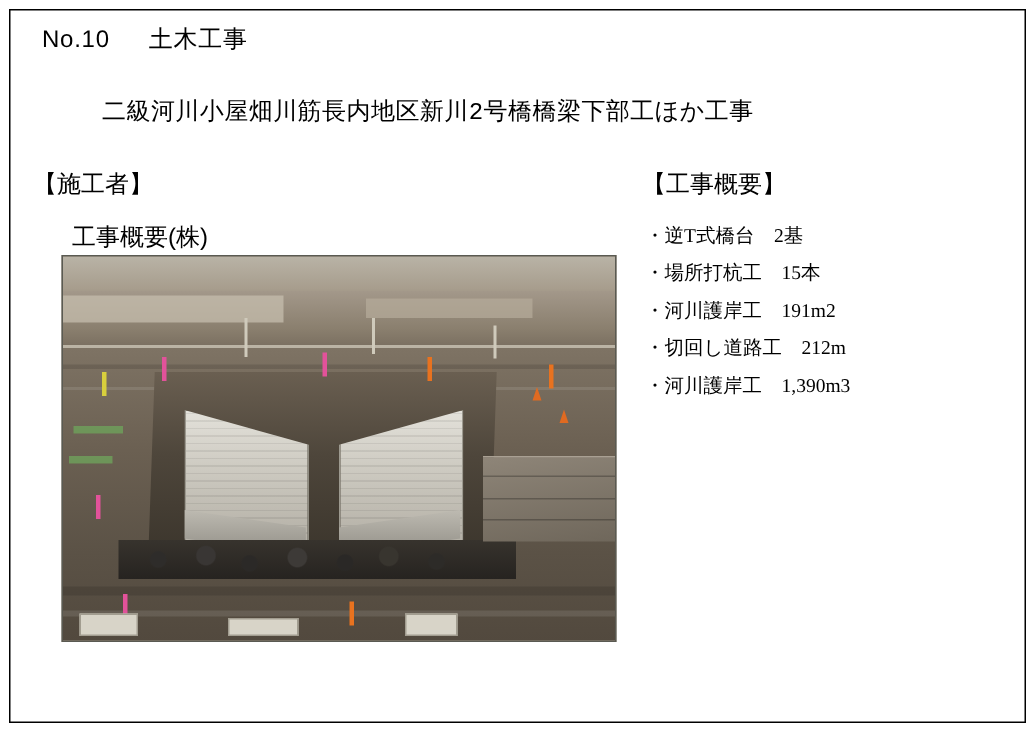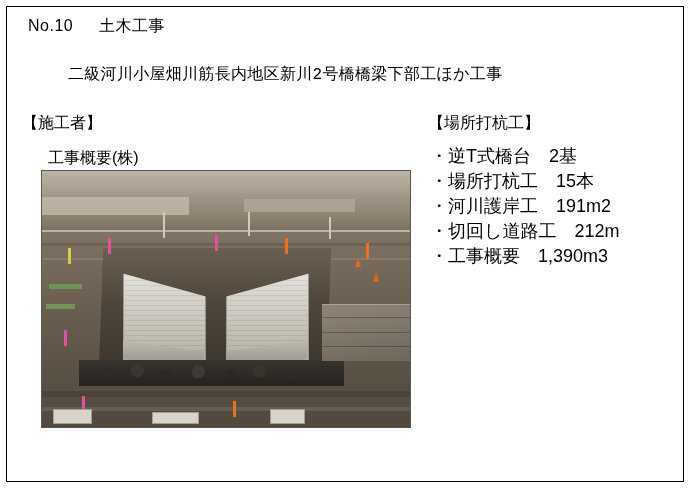--- a/index.html
+++ b/index.html
@@ -73,24 +73,25 @@
   }
   .summary-list {
     position: absolute;
     left: 430px;
     top: 144px;
     margin: 0;
     padding: 0;
     list-style: none;
   }
   .summary-list li {
-    font-size: 18px;
+    font-size: 13px;
     color: #000000;
     line-height: 25px;
     white-space: nowrap;
+    font-family: Liberation Serif, serif;
   }
 
   
   .photo {
     position: absolute;
     left: 41px;
     top: 170px;
     width: 370px;
     height: 258px;
     border: 1px solid #5a5a52;
@@ -224,27 +225,27 @@
     <span>No.10</span>
     <span style="display:inline-block;width:16px"></span>
     <span>土木工事</span>
   </div>
 
   <div class="subtitle">二級河川小屋畑川筋長内地区新川2号橋橋梁下部工ほか工事</div>
 
   <div class="builder-head">【施工者】</div>
   <div class="builder-name">工事概要(株)</div>
 
-  <div class="summary-head">【場所打杭工】</div>
+  <div class="summary-head">【工事概要】</div>
   <ul class="summary-list">
     <li>・逆T式橋台　2基</li>
     <li>・場所打杭工　15本</li>
     <li>・河川護岸工　191m2</li>
     <li>・切回し道路工　212m</li>
-    <li>・工事概要　1,390m3</li>
+    <li>・河川護岸工　1,390m3</li>
   </ul>
 
   <div class="photo">
     <div class="photo-inner">
       <div class="ph-sky"></div>
       <div class="ph-far"></div>
       <div class="ph-far-light"></div>
       <div class="ph-far-light2"></div>
       <div class="ph-ground"></div>
 

